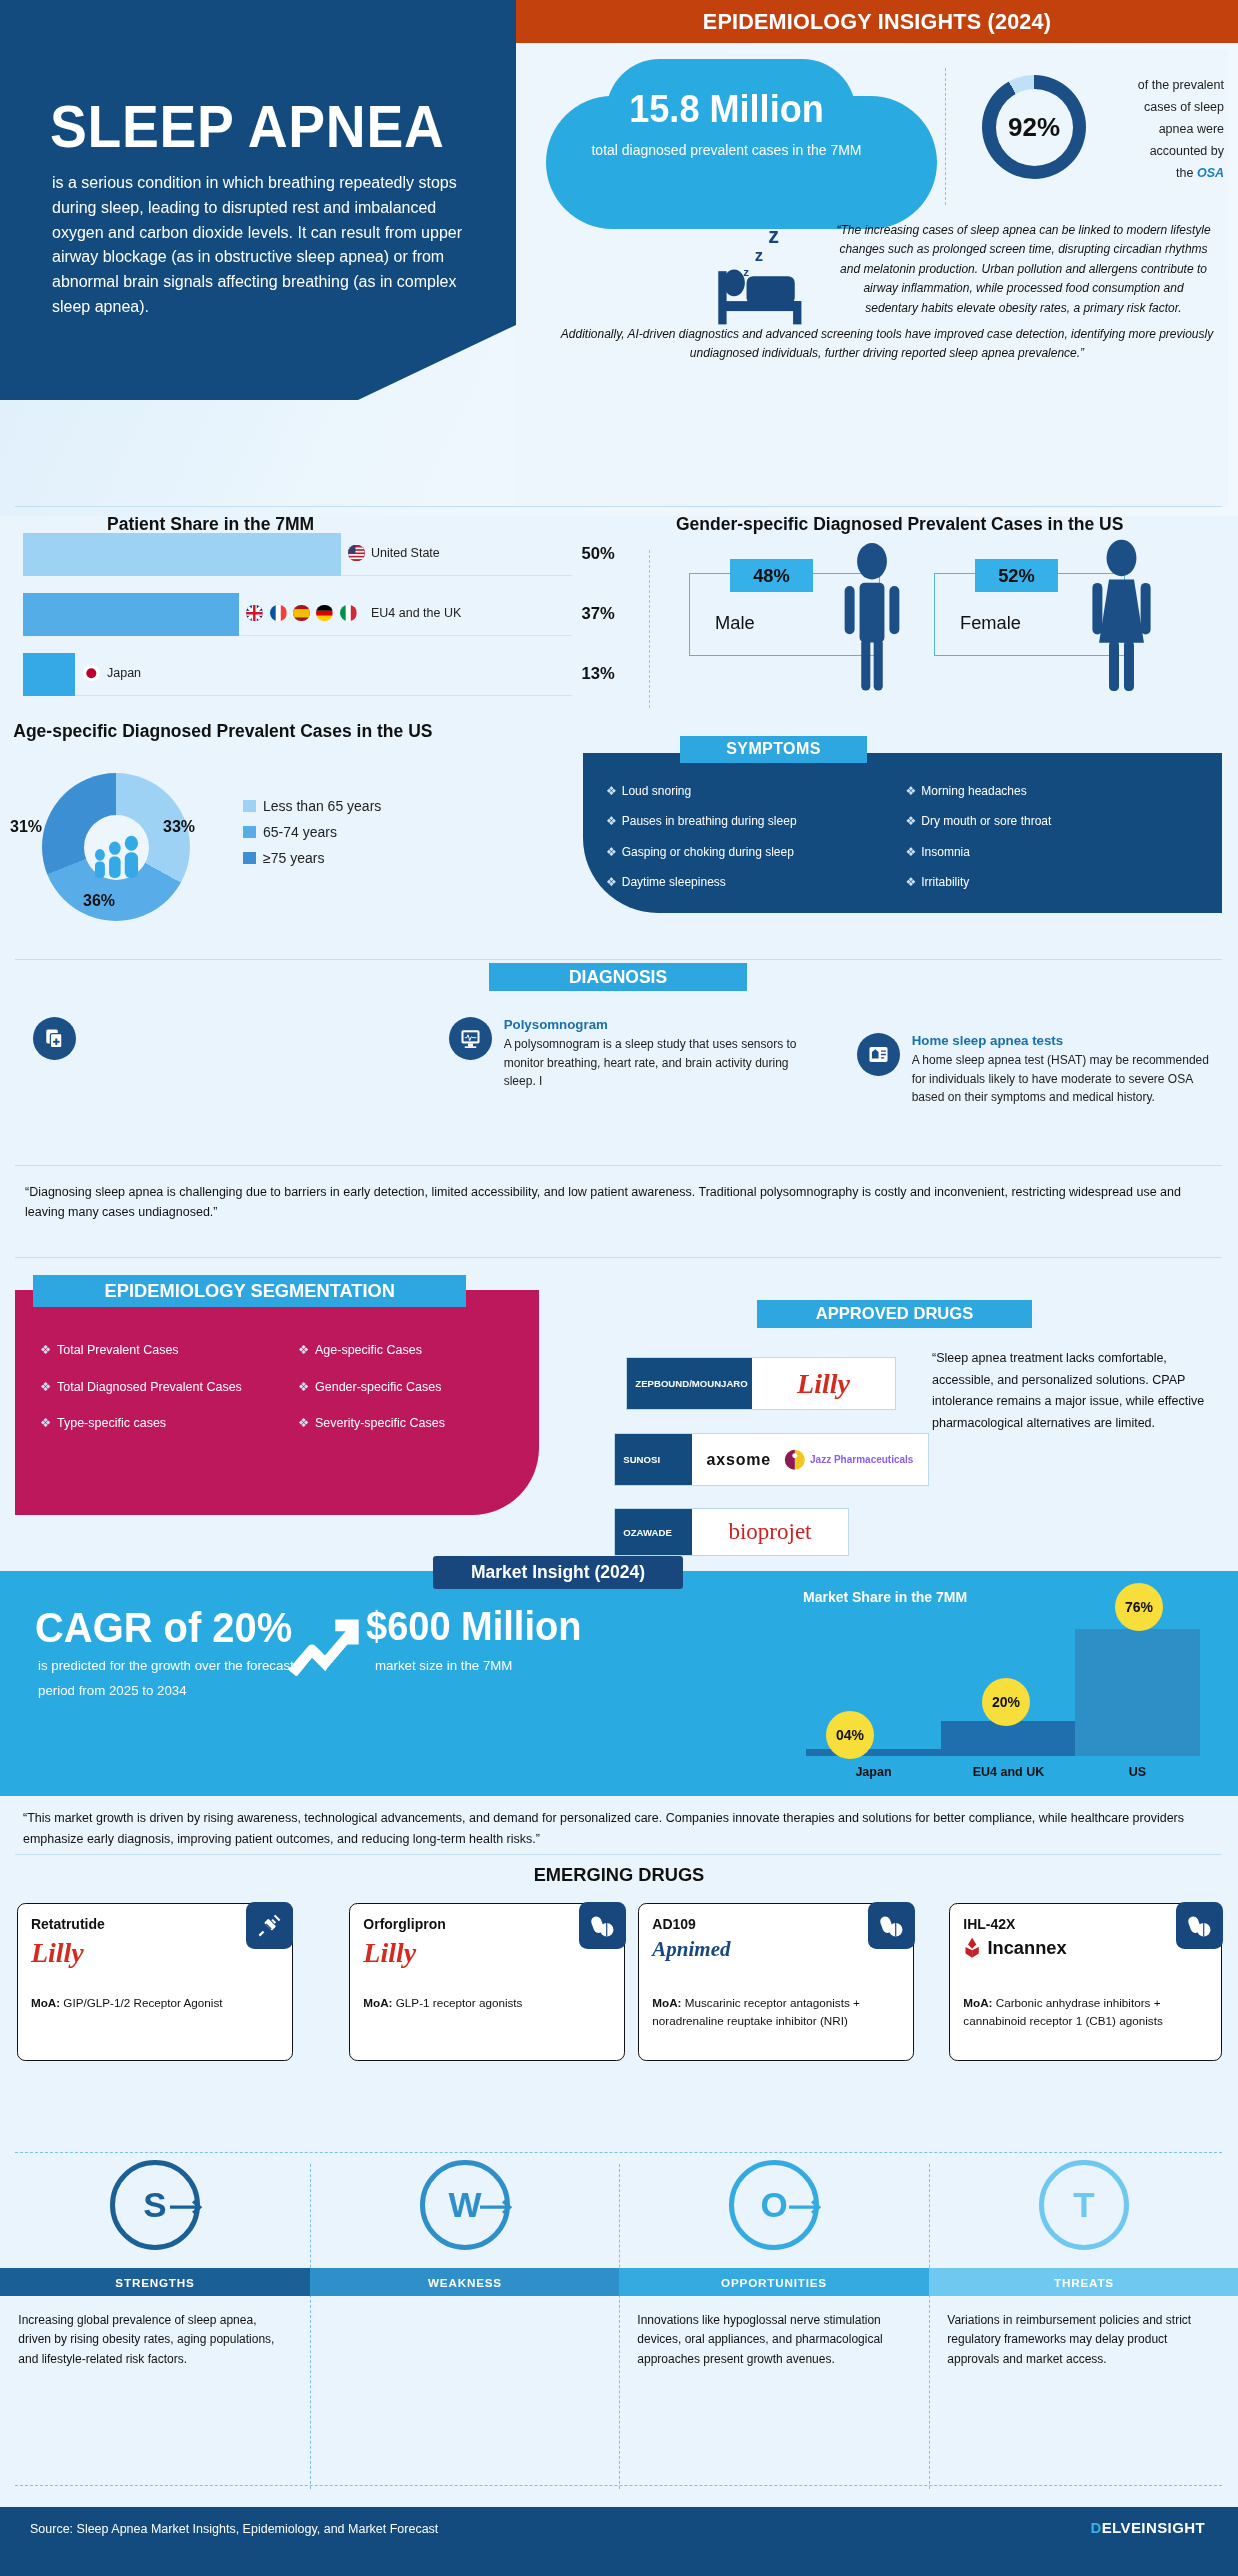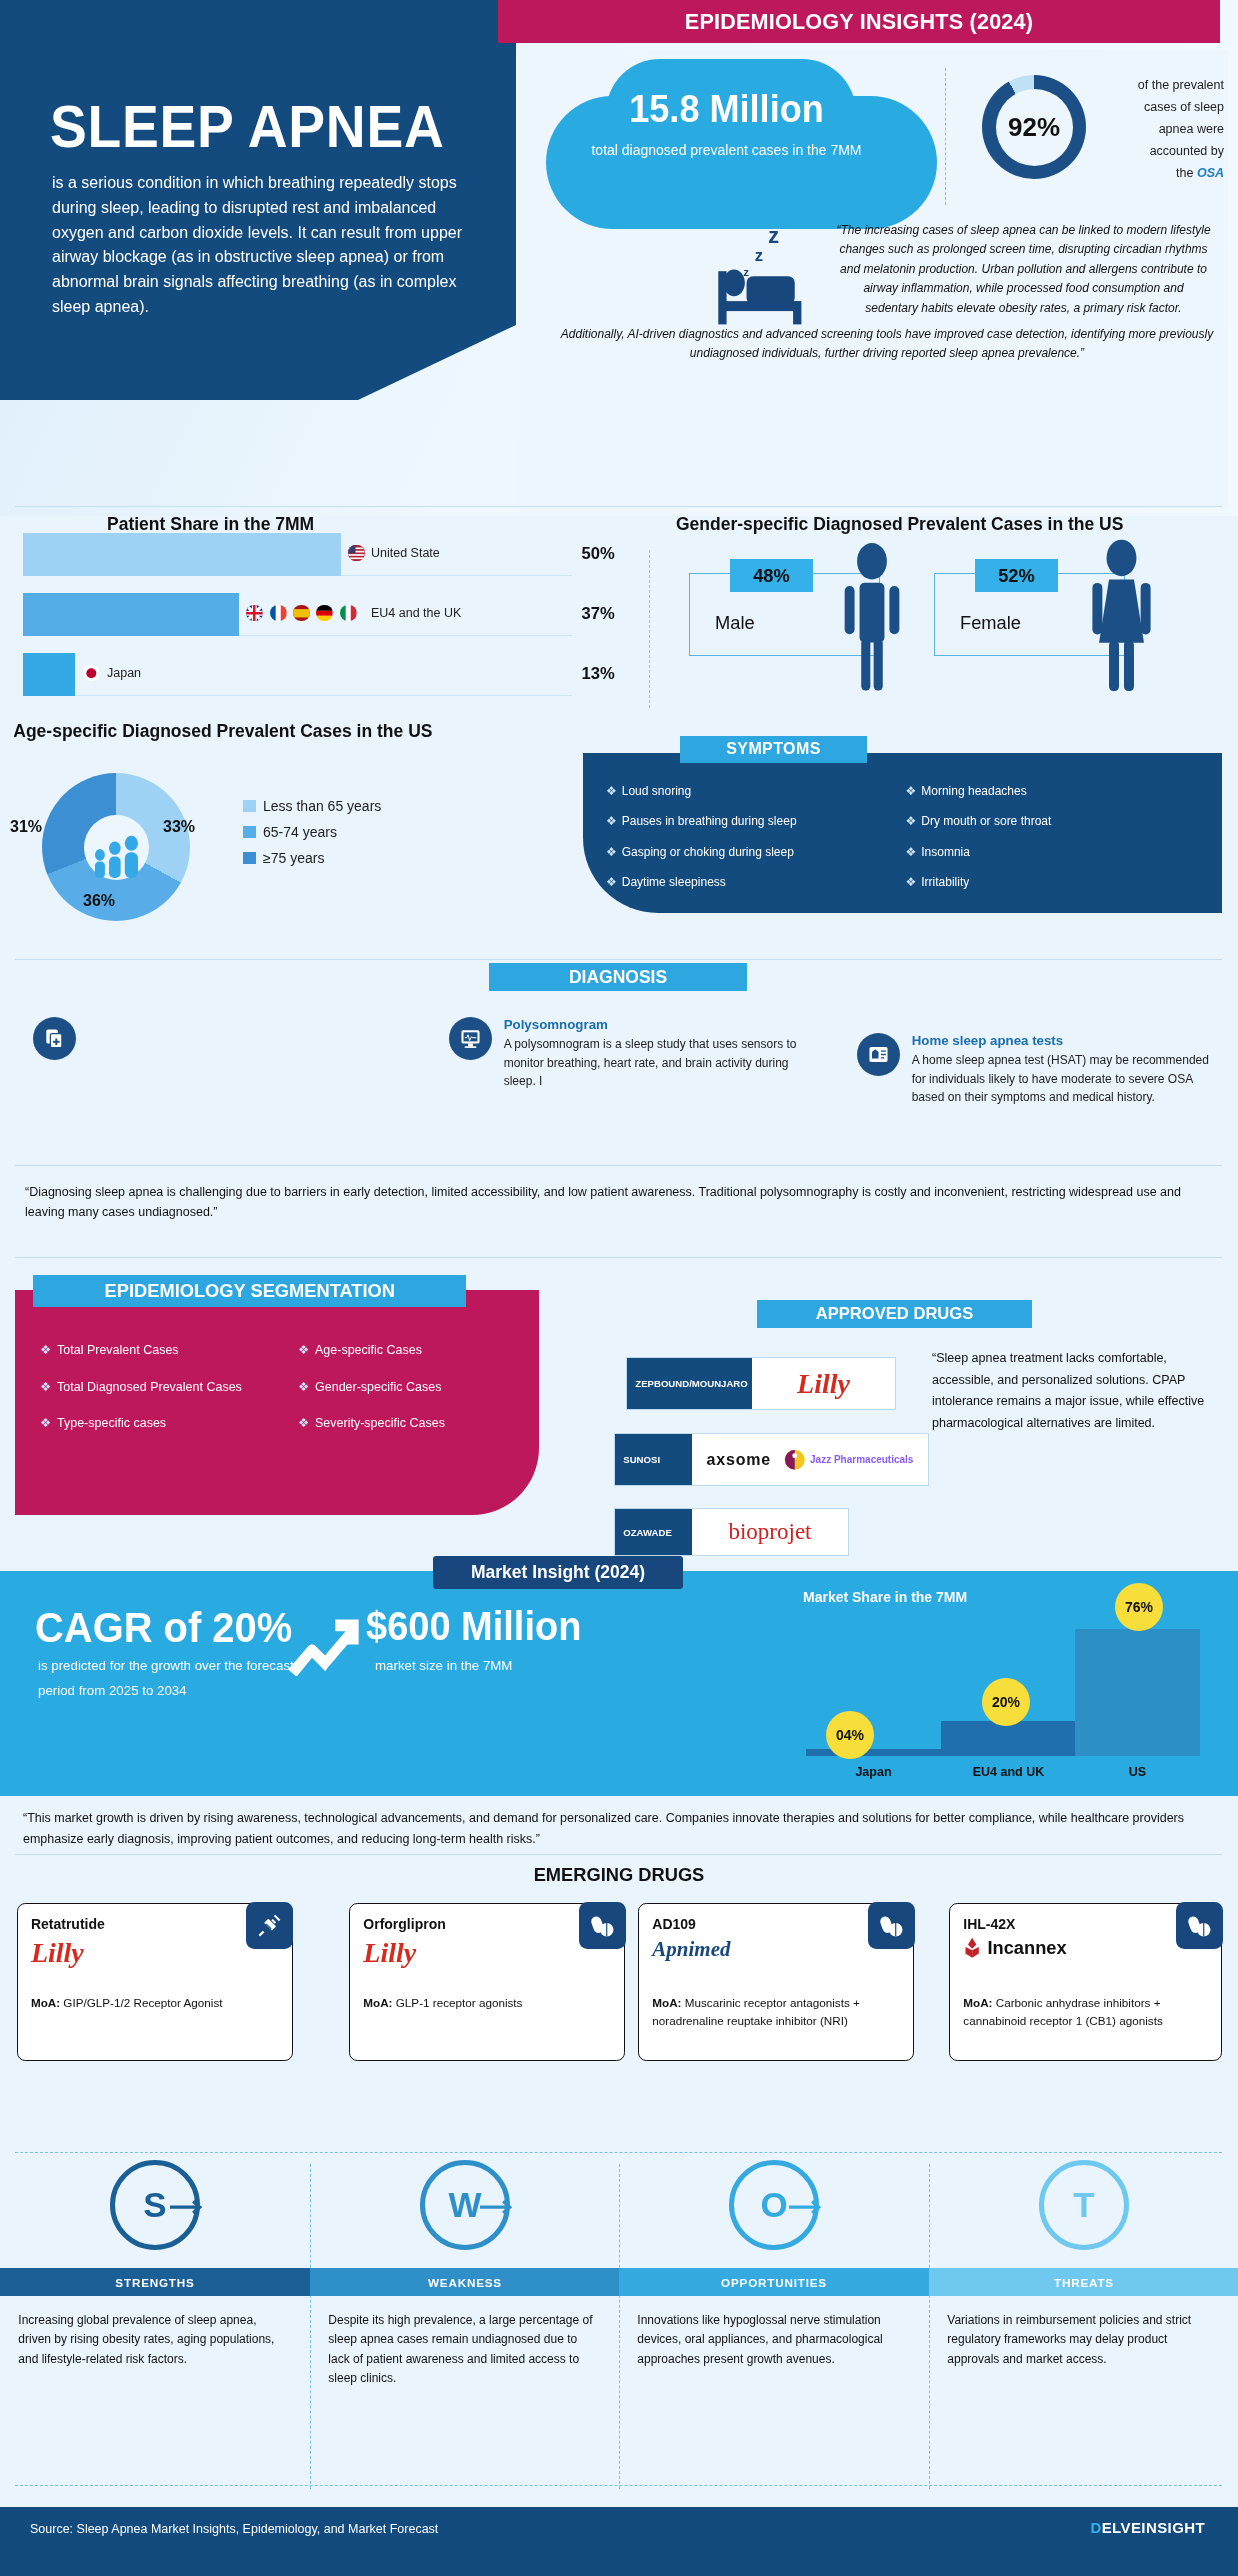--- a/index.html
+++ b/index.html
@@ -24,22 +24,22 @@
   .title {
     position:absolute; left:50px; top:92px;
     font-size:60px; font-weight:800; color:#fff; letter-spacing:0.8px;
     font-family:"Liberation Sans", sans-serif; transform: scaleX(0.92); transform-origin:left;
   }
   .hero-desc {
     position:absolute; left:52px; top:171px; width:433px;
     color:#fff; font-size:16px; line-height:1.55;
   }
   .epi-band {
-    position:absolute; left:498px; top:0; width:722px; height:43px;
-    background:#be185d; color:#fff; font-size:21.6px; font-weight:700;
+    position:absolute; left:516px; top:0; width:722px; height:43px;
+    background:#c2410c; color:#fff; font-size:21.6px; font-weight:700;
     display:flex; align-items:center; justify-content:center; letter-spacing:0.2px;
   }
   .epi-panel {
     position:absolute; left:516px; top:50px; width:712px; height:458px;
     background:#eef6fd;
   }
   .cloud {
     position:absolute; left:15px; top:23px; width:391px; height:133px;
     background:#29aae1; border-radius:75px;
   }
@@ -632,21 +632,20 @@
   </div>
 
   <div class="swot-col" style="left:310px;">
     <div class="swot-circle" style="border:5px solid #2f8fc9; color:#2f8fc9;">
       <span>W</span>
       <svg style="position:absolute; right:-13.3px; top:33px;" width="38" height="18.3" viewBox="0 0 46 22">
           <path d="M0 11 H34 M28 4 L36 11 L28 18" stroke="#2f8fc9" stroke-width="4" fill="none"></path>
         </svg>
     </div>
     <div class="swot-band" style="background:#2f8fc9;">WEAKNESS</div>
-    <div class="swot-text">Despite its high prevalence, a large percentage of sleep apnea cases remain undiagnosed due to lack of patient awareness and limited access to sleep clinics.</div>
   </div>
 
   <div class="swot-col" style="left:619px;">
     <div class="swot-circle" style="border:5px solid #35aae0; color:#35aae0;">
       <span>O</span>
       <svg style="position:absolute; right:-13.3px; top:33px;" width="38" height="18.3" viewBox="0 0 46 22">
           <path d="M0 11 H34 M28 4 L36 11 L28 18" stroke="#35aae0" stroke-width="4" fill="none"></path>
         </svg>
     </div>
     <div class="swot-band" style="background:#35aae0;">OPPORTUNITIES</div>

